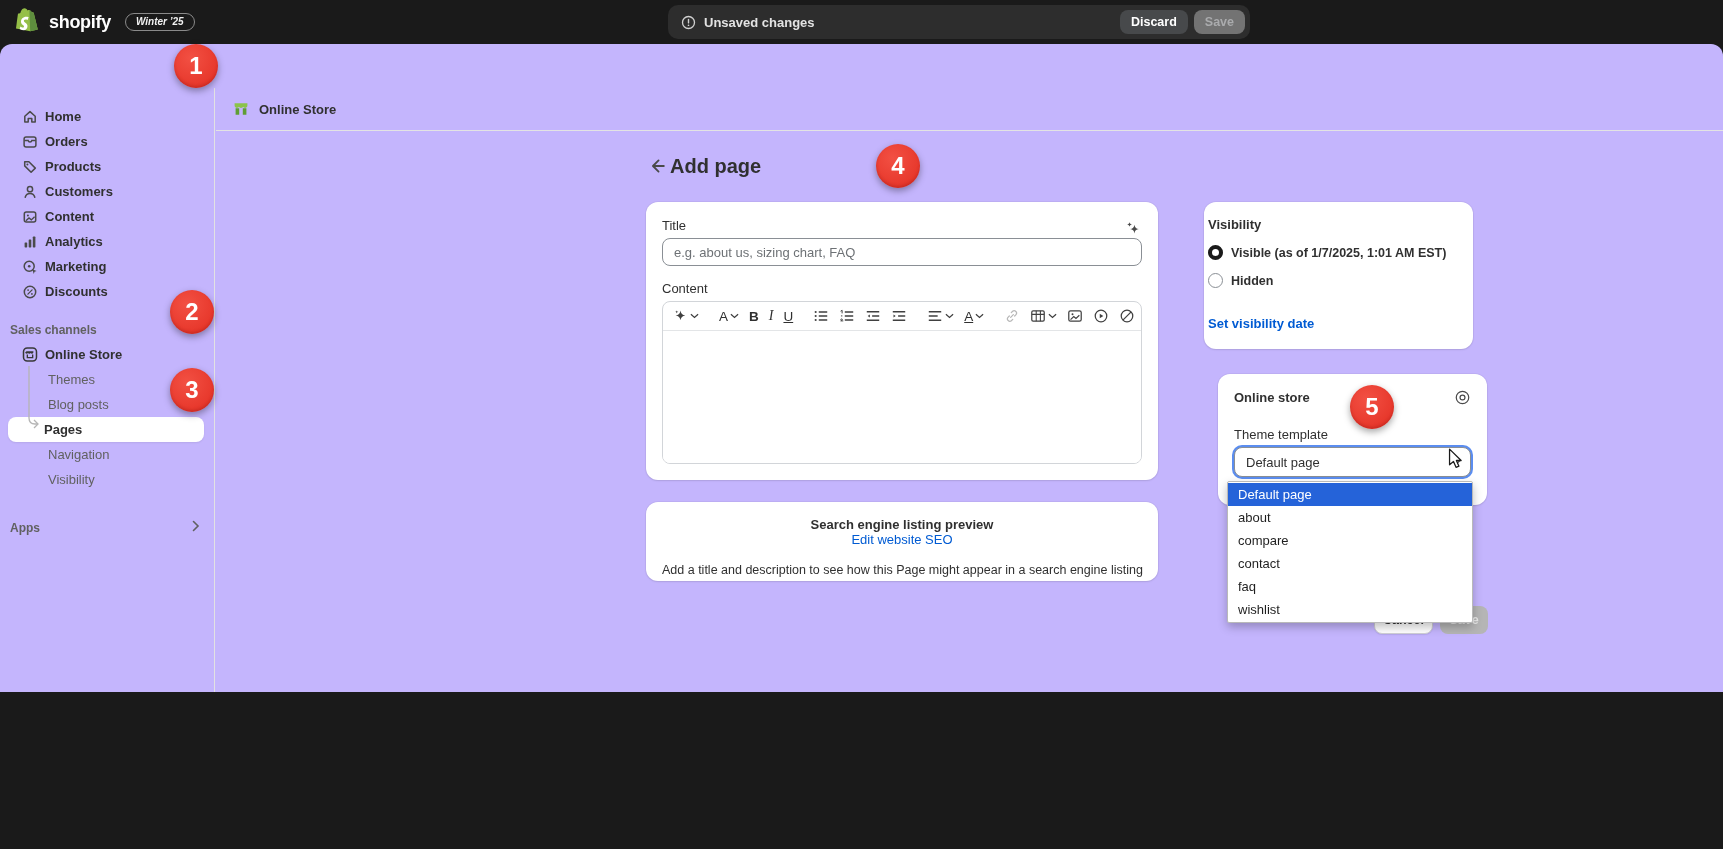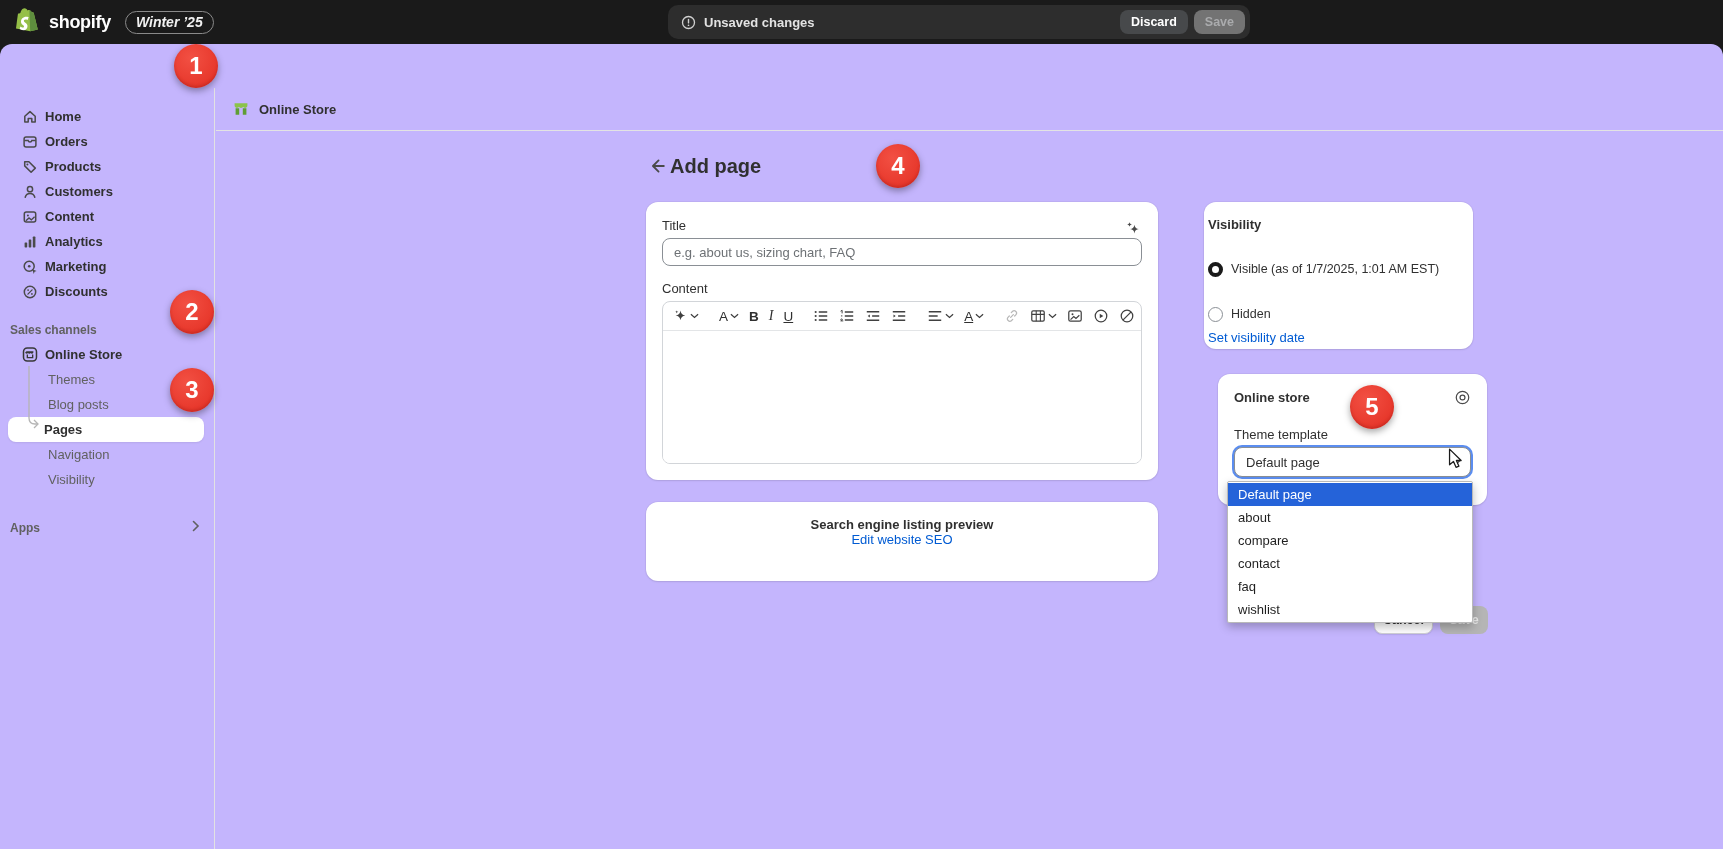--- a/index.html
+++ b/index.html
@@ -1,25 +1,25 @@
 <!DOCTYPE html>
 <html><head>
 <meta charset="utf-8">
 <style>
   * { margin:0; padding:0; box-sizing:border-box; }
   html,body { width:1723px; height:849px; }
   body { font-family:"Liberation Sans", sans-serif; background:#1a1a1a; overflow:hidden; }
-  .stage { position:relative; width:1723px; height:849px; }
+  .stage { position:relative; width:1723px; height:692px; }
 
   
   .topbar { position:absolute; top:0; left:0; width:100%; height:44px; background:#1a1a1a; z-index:5; }
   .brand { position:absolute; left:16px; top:0; height:44px; display:flex; align-items:center; gap:8px; }
   .brand-word { color:#fff; font-size:18px; font-weight:700; letter-spacing:-0.3px; }
   .version-badge { margin-left:6px; border:1px solid #8a8a8a; border-radius:999px; padding:2px 10px 3px;
-    color:#f1f1f1; font-size:14px; font-style:italic; font-weight:700; }
+    color:#f1f1f1; font-size:10px; font-style:italic; font-weight:700; }
   .save-pill { position:absolute; left:668px; top:5px; width:582px; height:34px; background:#2d2d2d;
     border-radius:10px; display:flex; align-items:center; padding:0 5px 0 13px; }
   .save-pill .msg { color:#e3e3e3; font-size:13px; font-weight:600; margin-left:8px; flex:1; }
   .btn-discard { background:#47494b; color:#fff; border:none; border-radius:8px; height:24px; padding:0 11px;
     font-size:12.5px; font-weight:600; font-family:inherit; }
   .btn-save-top { background:#737373; color:#aaabad; border:none; border-radius:8px; height:24px; padding:0 11px;
     font-size:12.5px; font-weight:600; margin-left:6px; font-family:inherit; }
 
   
   .frame { position:absolute; top:44px; left:0; right:0; bottom:0; background:#c4b5fd; border-radius:12px 12px 0 0; }
@@ -68,26 +68,26 @@
   .editor-area { height:134px; background:#fff; }
 
   .card-seo { left:646px; top:458px; width:512px; height:79px; padding:15px 16px; }
   .seo-head { display:flex; align-items:center; justify-content:space-between;flex-direction:column; }
   .seo-title { font-size:13px; font-weight:700; color:#303030; }
   .blue-link { font-size:13px; color:#005bd3; text-decoration:none; cursor:pointer; }
   .seo-body { margin-top:16px; font-size:12.5px; color:#303030; white-space:nowrap; }
 
   .card-visibility { left:1204px; top:158px; width:269px; height:147px; padding:15px 4px; }
   .card-title { font-size:13px; font-weight:700; color:#303030; }
-  .radio-row { display:flex; align-items:flex-start; gap:8px; margin-top:30px; }
+  .radio-row { display:flex; align-items:center; gap:8px; margin-top:13px;font-weight:bold; }
   .radio { width:15px; height:15px; border-radius:50%; flex:0 0 auto; }
   .radio.sel { border:4.5px solid #1a1a1a; background:#fff; }
   .radio.unsel { border:1.5px solid #8a8f95; background:#fff; }
   .radio-label { font-size:12.5px; color:#303030; white-space:nowrap; }
-  .vis-link { display:inline-block; margin-top:8px; font-weight:400; }
+  .vis-link { display:inline-block; margin-top:28px; font-weight:700; }
 
   .card-onlinestore { left:1218px; top:330px; width:269px; height:131px; padding:15px 16px; }
   .os-head { display:flex; align-items:center; justify-content:space-between; }
   .tpl-label { margin-top:21px; font-size:13px; color:#303030; }
   .select-box { margin-top:5px; height:30px; border:1px solid #8a8f95; border-radius:8px; background:#fff;
     display:flex; align-items:center; justify-content:space-between; padding:0 9px 0 11px;
     box-shadow:0 0 0 2px #5b8df0; font-size:13px; color:#303030; cursor:pointer; }
 
   
   .dropdown { position:absolute; left:1227px; top:437px; width:246px; background:#fff; border:1px solid #b9b9b9;
@@ -387,20 +387,21 @@
         </div>
         <div class="editor-area"></div>
       </div>
     </section>
 
     <section class="card card-seo">
       <div class="seo-head">
         <span class="seo-title">Search engine listing preview</span>
         <a class="blue-link">Edit website SEO</a>
       </div>
+      <div class="seo-body">Add a title and description to see how this Page might appear in a search engine listing</div>
     </section>
 
     <section class="card card-visibility">
       <div class="card-title">Visibility</div>
       <div class="radio-row">
         <span class="radio sel"></span>
         <span class="radio-label">Visible (as of 1/7/2025, 1:01 AM EST)</span>
       </div>
       <div class="radio-row">
         <span class="radio unsel"></span>

